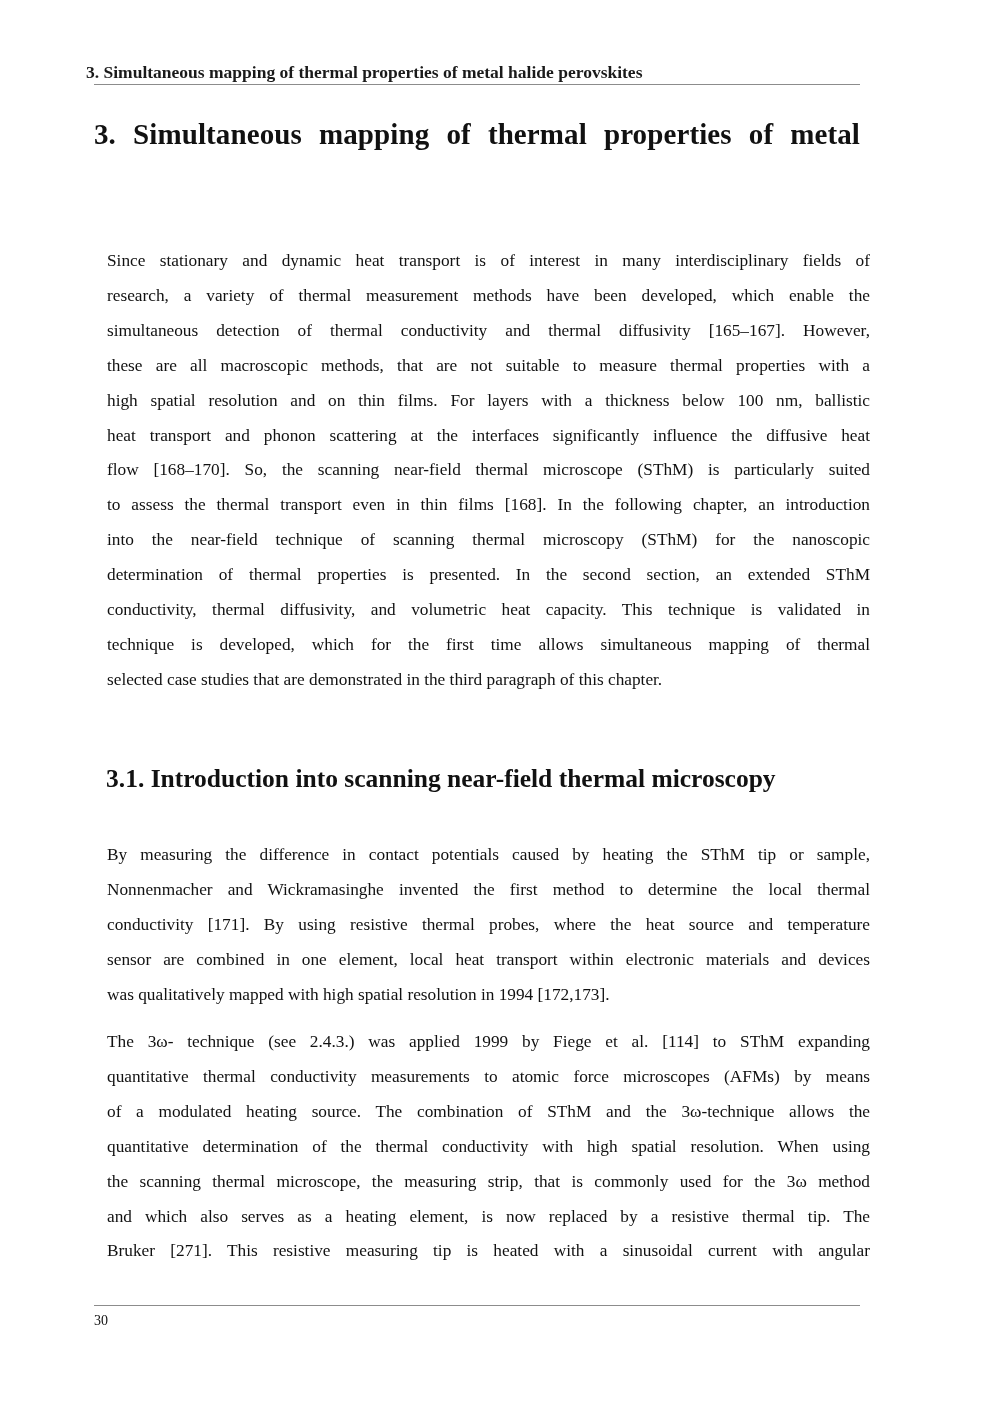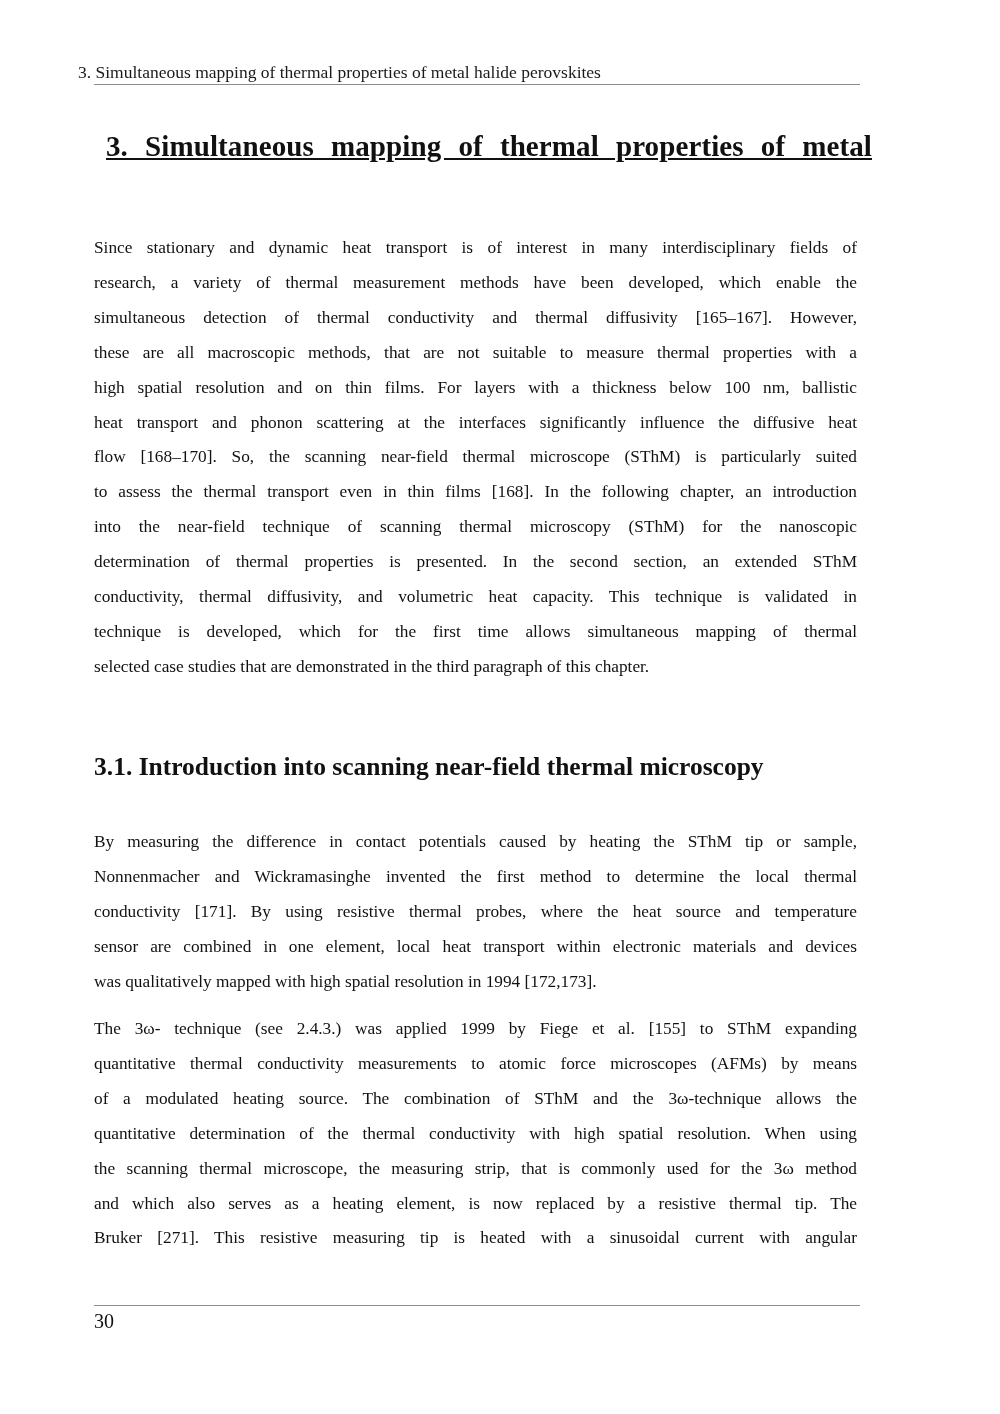--- a/index.html
+++ b/index.html
@@ -1,38 +1,38 @@
 <!DOCTYPE html>
 <html><head>
 <meta charset="utf-8">
 <style>
   html, body { margin: 0; padding: 0; background: #ffffff; }
   body { width: 1000px; height: 1414px; position: relative; overflow: hidden;
          font-family: "Liberation Serif", "DejaVu Serif", serif; color: #111; }
-  .running-header { position: absolute; left: 78px; top: 60px; width: 766px;
-                    font-size: 17.5px; line-height: 24px; color: #1a1a1a; }
+  .running-header { position: absolute; left: 86px; top: 60px; width: 766px;
+                    font-size: 17.5px; line-height: 24px; color: #1a1a1a; font-weight: bold; }
   .header-rule { position: absolute; left: 94px; top: 84px; width: 766px; height: 0;
                  border-top: 1.5px solid #8c8c8c; }
   .chapter-title { position: absolute; left: 94px; top: 116px; width: 766px;
                    font-size: 29px; line-height: 36px; font-weight: bold;
-                   text-align: justify; text-align-last: left; margin: 12px;
-                   letter-spacing: 0.1px; text-decoration: underline; }
+                   text-align: justify; text-align-last: left; margin: 0;
+                   letter-spacing: 0.1px; }
   .section-title { position: absolute; left: 94px; top: 750px; width: 766px;
-                   font-size: 25.5px; line-height: 34px; font-weight: bold; margin: 0; }
-  .para { position: absolute; left: 94px; width: 763px; margin: 0;
+                   font-size: 25.5px; line-height: 34px; font-weight: bold; margin: 12px; }
+  .para { position: absolute; left: 94px; width: 763px; margin: 13px;
           font-size: 17.3px; line-height: 34.9px; text-align: justify;
           text-align-last: left; }
   .p1 { top: 231px; }
   .p2 { top: 825px; }
   .p3 { top: 1012px; }
   .line { display: block; text-align: justify; text-align-last: justify; }
   .line.last { text-align-last: left; }
   .footer-rule { position: absolute; left: 94px; top: 1305px; width: 766px; height: 0;
                  border-top: 1.5px solid #8c8c8c; }
-  .page-number { position: absolute; left: 94px; top: 1309px; font-size: 20px;
+  .page-number { position: absolute; left: 94px; top: 1309px; font-size: 14px;
                  line-height: 24px; }
 </style>
 </head>
 <body>
 
 <div class="running-header">3. Simultaneous mapping of thermal properties of metal halide perovskites</div>
 <div class="header-rule"></div>
 
 <h1 class="chapter-title">
   <span class="line">3. Simultaneous mapping of thermal properties of metal</span>
@@ -58,21 +58,21 @@
 
 <p class="para p2">
   <span class="line">By measuring the difference in contact potentials caused by heating the SThM tip or sample,</span>
   <span class="line">Nonnenmacher and Wickramasinghe invented the first method to determine the local thermal</span>
   <span class="line">conductivity [171]. By using resistive thermal probes, where the heat source and temperature</span>
   <span class="line">sensor are combined in one element, local heat transport within electronic materials and devices</span>
   <span class="line last">was qualitatively mapped with high spatial resolution in 1994 [172,173].</span>
 </p>
 
 <p class="para p3">
-  <span class="line">The 3ω- technique (see 2.4.3.) was applied 1999 by Fiege et al. [155] to SThM expanding</span>
+  <span class="line">The 3ω- technique (see 2.4.3.) was applied 1999 by Fiege et al. [114] to SThM expanding</span>
   <span class="line">quantitative thermal conductivity measurements to atomic force microscopes (AFMs) by means</span>
   <span class="line">of a modulated heating source. The combination of SThM and the 3ω-technique allows the</span>
   <span class="line">quantitative determination of the thermal conductivity with high spatial resolution. When using</span>
   <span class="line">the scanning thermal microscope, the measuring strip, that is commonly used for the 3ω method</span>
   <span class="line">and which also serves as a heating element, is now replaced by a resistive thermal tip. The</span>
   <span class="line">Bruker [271]. This resistive measuring tip is heated with a sinusoidal current with angular</span>
 </p>
 
 <div class="footer-rule"></div>
 <div class="page-number">30</div>

